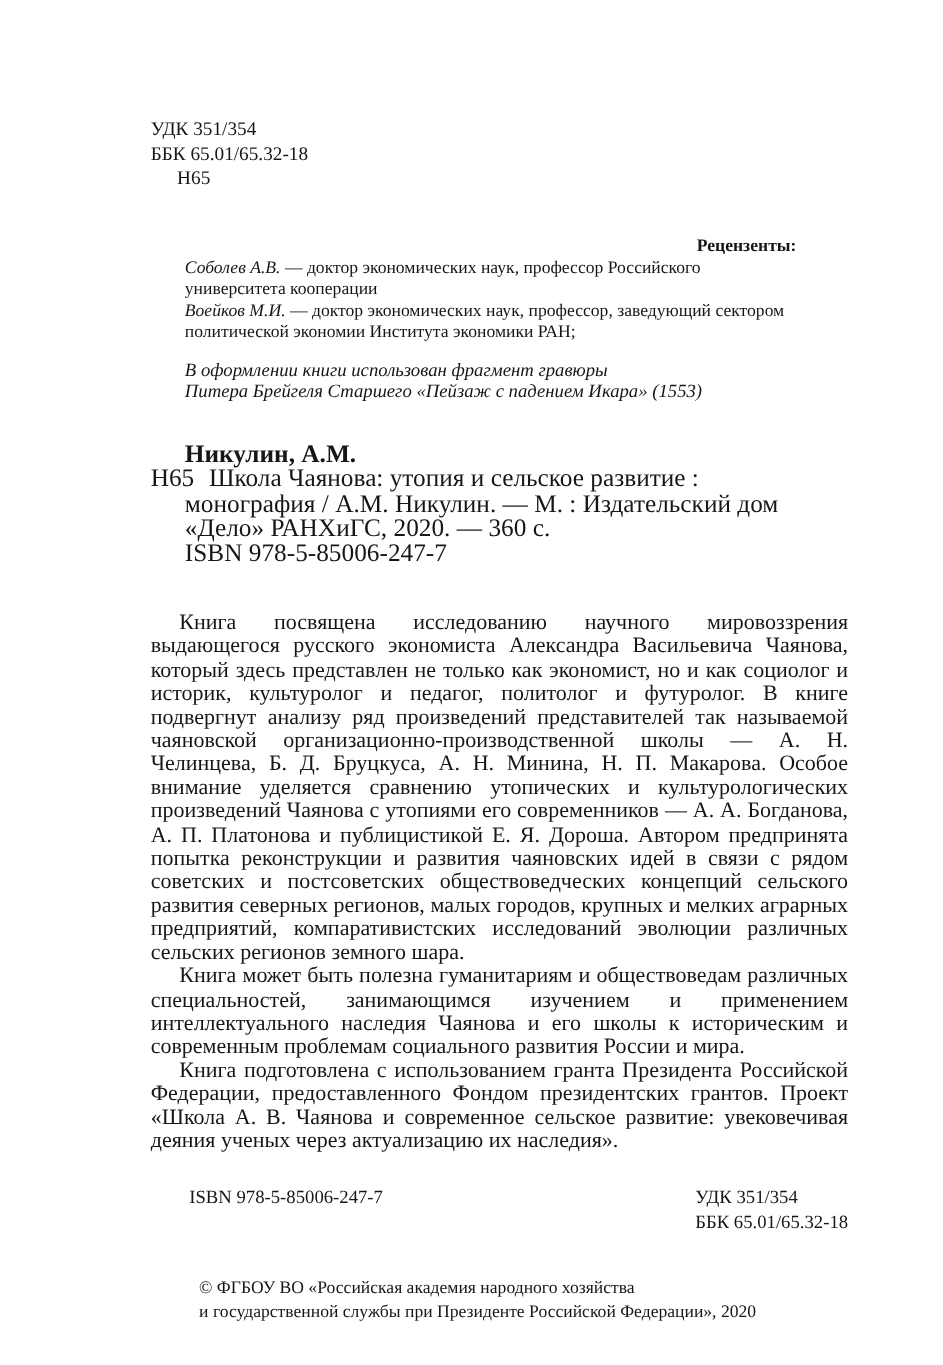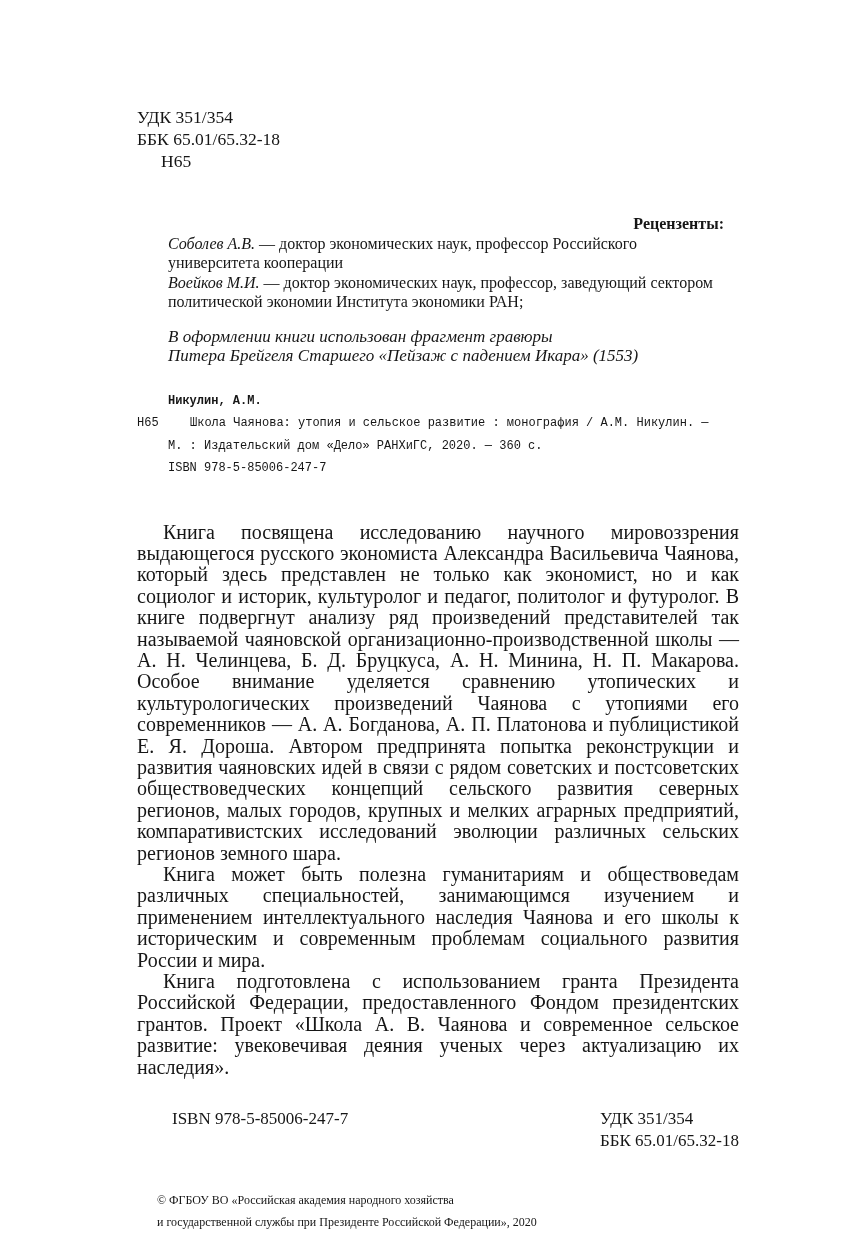--- a/index.html
+++ b/index.html
@@ -6,21 +6,21 @@
     margin: 0;
     padding: 0;
     background: #ffffff;
   }
   .page {
     position: relative;
     width: 857px;
     height: 1241px;
     background: #ffffff;
     box-sizing: border-box;
-    padding: 106px 118px 0 137px;
+    padding: 106px 86px 0 137px;
     font-family: "Liberation Serif", "DejaVu Serif", serif;
     color: #161616;
     overflow: hidden;
   }
   p { margin: 0; }
 
   
   .codes-top {
     font-size: 17.5px;
     line-height: 22px;
@@ -42,24 +42,23 @@
   .design-note {
     margin-top: 15px;
     margin-left: 31px;
     font-size: 17px;
     line-height: 19.5px;
     font-style: italic;
   }
 
   
   .catalog {
-    margin-top: 24px;
-    font-size: 12px;
+    margin-top: 36px;
+    font-size: 23px;
     line-height: 22.5px;
-    font-family: Liberation Mono, monospace;
   }
   .catalog-author {
     font-weight: bold;
     margin-left: 31px;
   }
   .entry {
     position: relative;
     margin-left: 31px;
     max-width: 554px;
   }
@@ -89,22 +88,22 @@
     align-items: flex-start;
     font-size: 17px;
     line-height: 22px;
   }
   .imprint-isbn { margin-left: 35px; }
   .imprint-codes { text-align: left; }
 
   
   .copyright {
     margin-top: 38px;
-    margin-left: 20px;
-    font-size: 12px;
+    margin-left: 44px;
+    font-size: 16px;
     line-height: 21.5px;
   }
 </style>
 </head>
 <body>
 
 <div class="page">
 
   <div class="codes-top">
     <div>УДК 351/354</div>

